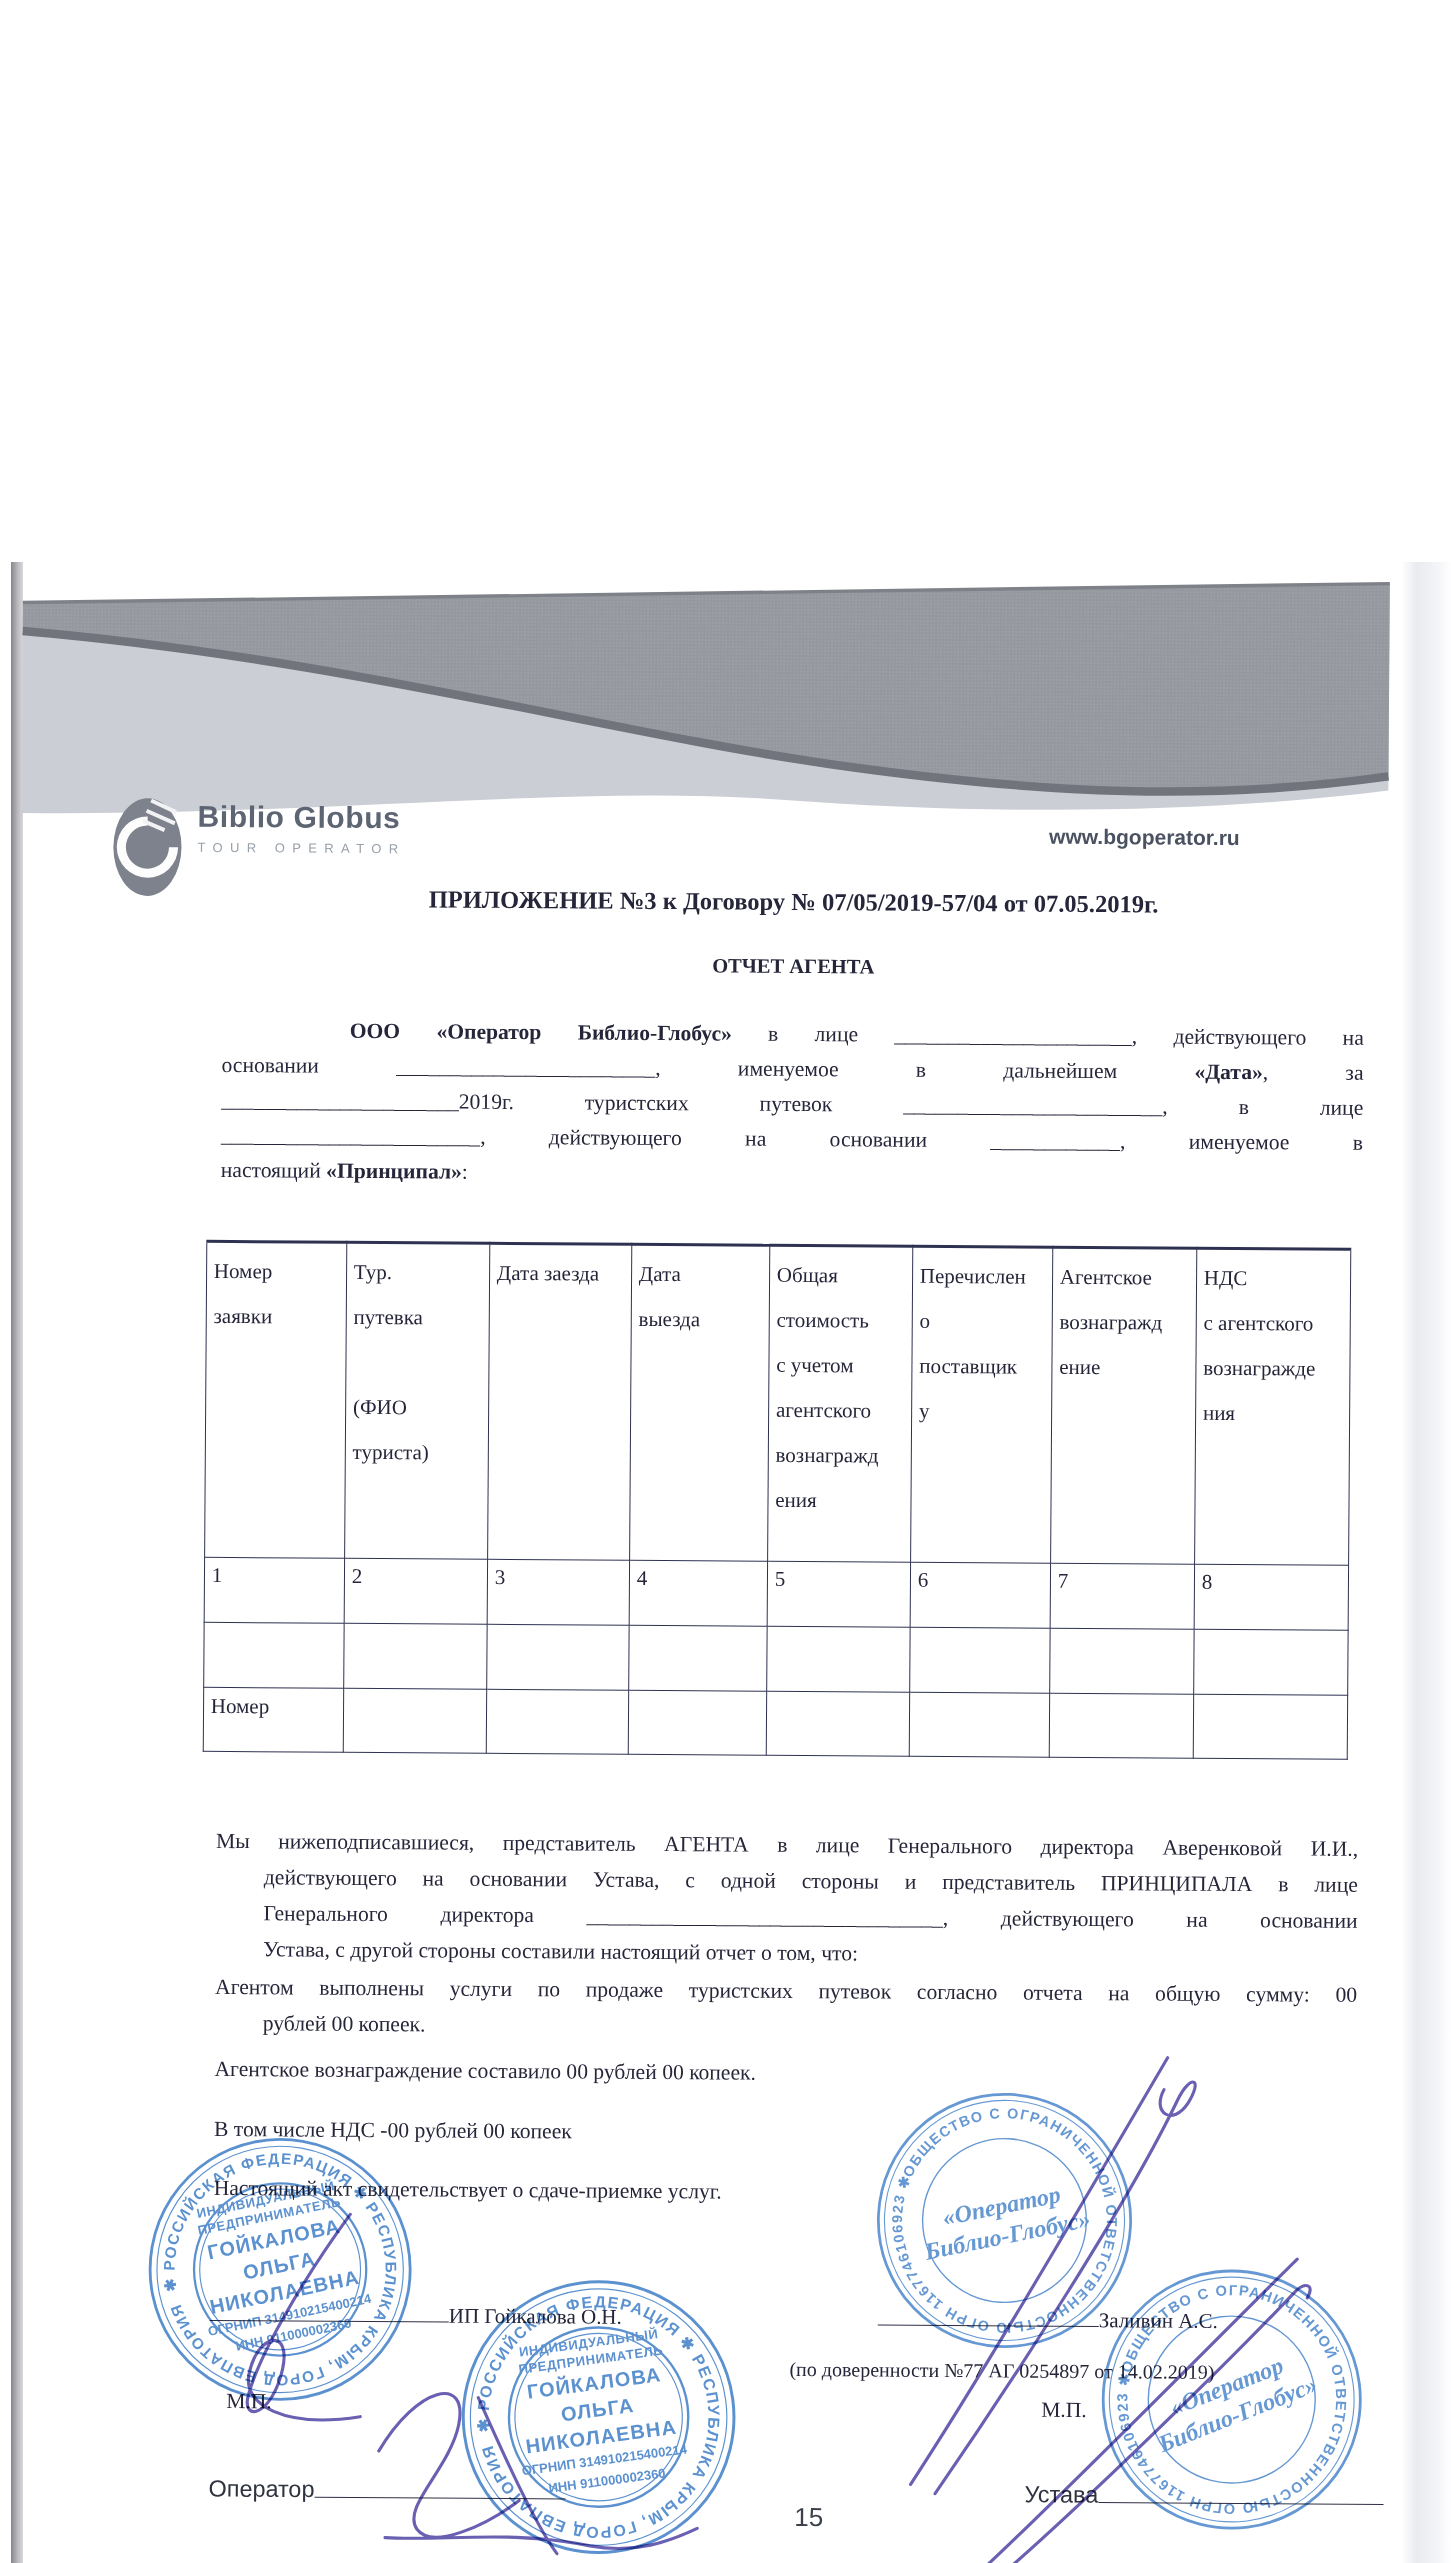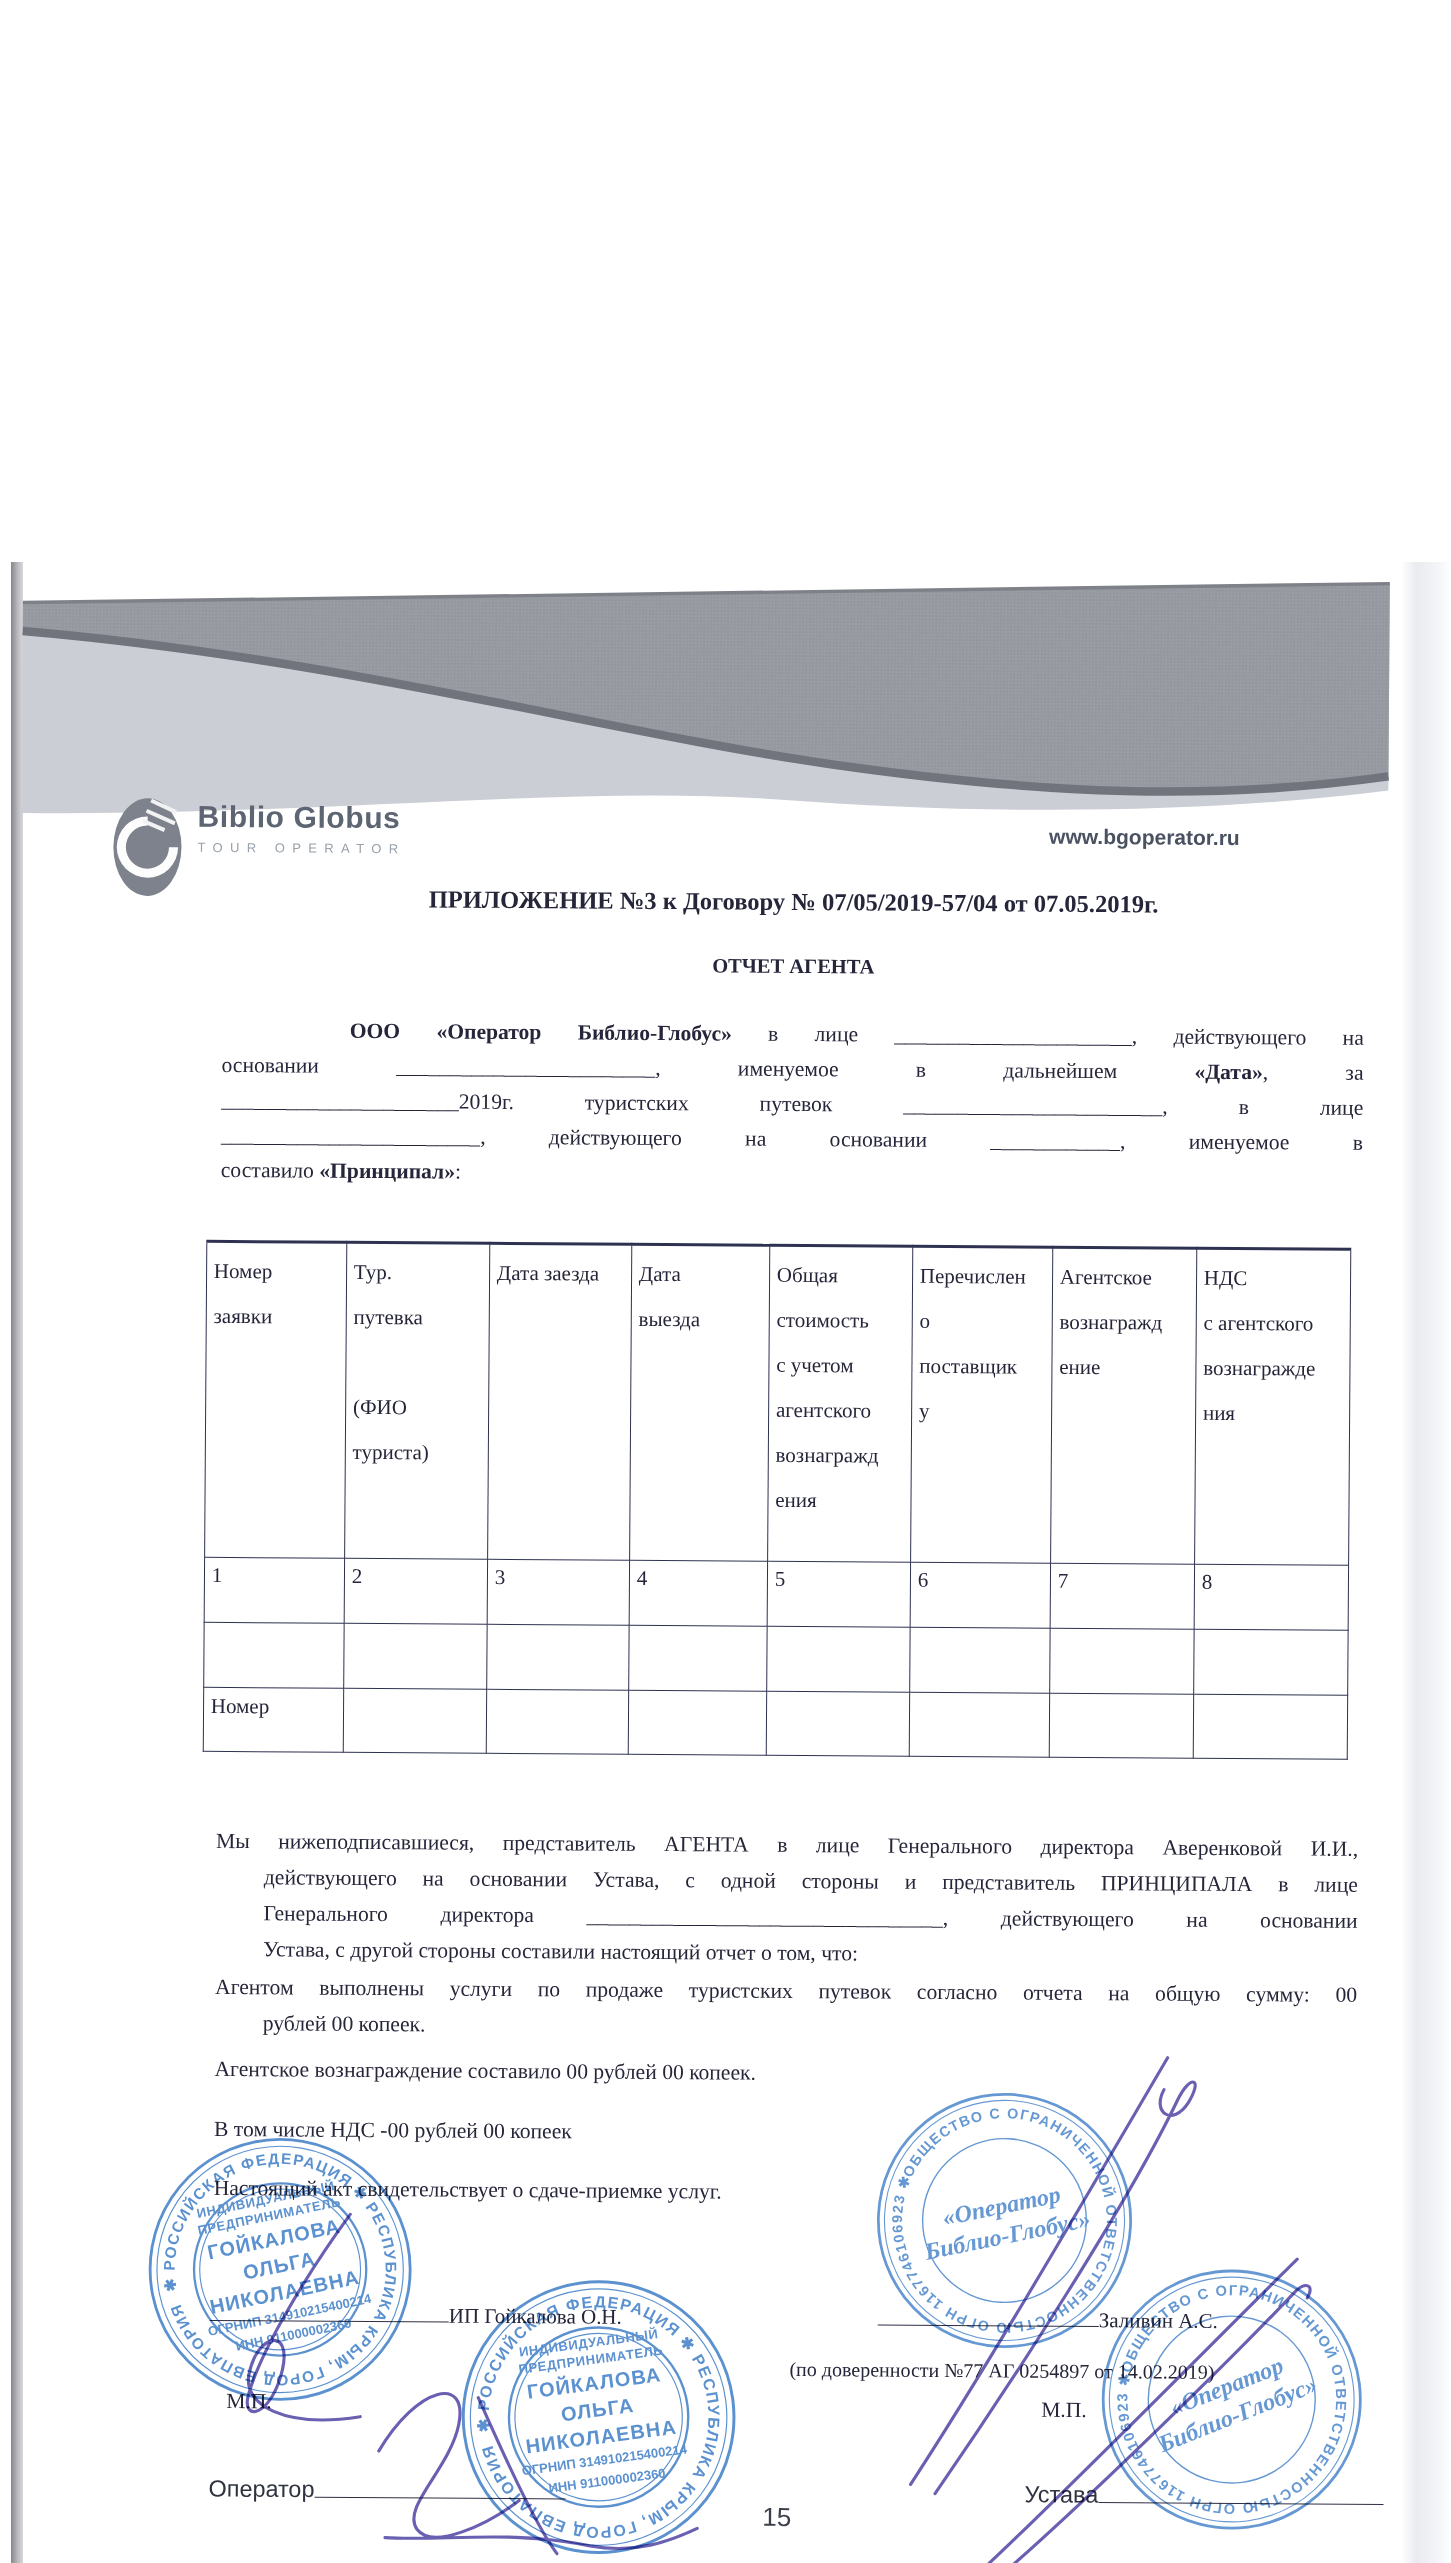--- a/index.html
+++ b/index.html
@@ -47,21 +47,21 @@
   tr.num td.c{height:59px;line-height:1.2;}
   tr.emp td.c{height:58px;}
   tr.tot td.c{height:57px;line-height:1.2;}
   
   .uline{display:inline-block;border-bottom:1.7px solid #2f2f45;height:1.05em;
          vertical-align:baseline;}
   .sigline{font-size:21px;white-space:nowrap;}
   .mp{font-size:21.6px;}
   .proxy{font-size:20px;white-space:nowrap;}
   .role{font-family:"Liberation Sans",sans-serif;font-size:23.4px;color:#2f3340;white-space:nowrap;}
-  .pagenum{font-family:"Liberation Sans",sans-serif;font-size:26px;color:#3b404b;}
+  .pagenum{font-family:"Liberation Sans",sans-serif;font-size:26px;color:#3b404b;margin-left:32px;}
   
   .stamp{position:absolute;mix-blend-mode:multiply;opacity:.85;}
   .stamp svg{position:absolute;left:0;top:0;}
   .ip-center{position:absolute;left:13%;top:20%;width:74%;text-align:center;color:#3f7ec8;
              font-family:"Liberation Sans",sans-serif;font-weight:700;}
   .ip-small{font-size:13px;line-height:1.35;letter-spacing:0.6px;}
   .ip-name{font-size:20px;line-height:1.18;letter-spacing:1.1px;margin-top:3.4px;}
   .ip-tiny{font-size:13px;line-height:1.3;margin-top:3.4px;}
   .bg-center{position:absolute;left:50%;top:50%;transform:translate(-50%,-50%) rotate(-36deg);
              text-align:center;color:#4b86cb;font-style:italic;font-weight:700;
@@ -106,21 +106,21 @@
     <div class="abs siteurl">www.bgoperator.ru</div>
 
     <div class="abs doc-title">ПРИЛОЖЕНИЕ №3 к Договору № 07/05/2019-57/04 от 07.05.2019г.</div>
     <div class="abs doc-subtitle">ОТЧЕТ АГЕНТА</div>
 
     <div class="abs intro">
       <div class="line just" style="text-indent:128px;"><b>ООО «Оператор Библио-Глобус»</b><span> в лице ______________________, действующего на</span></div>
       <div class="line just"><span>основании ________________________, именуемое в дальнейшем </span><b>«Дата»</b><span>, за</span></div>
       <div class="line just">______________________2019г. туристских путевок ________________________, в лице</div>
       <div class="line just">________________________, действующего на основании ____________, именуемое в</div>
-      <div class="line"><span>составило </span><b>«Принципал»</b><span>:</span></div>
+      <div class="line"><span>настоящий </span><b>«Принципал»</b><span>:</span></div>
     </div>
 
     <table class="rep abs" style="left:211px;top:1240px;">
       <colgroup>
         <col style="width:140px">
           <col style="width:143px">
           <col style="width:142px">
           <col style="width:138px">
         <col style="width:143px">
           <col style="width:140px">

